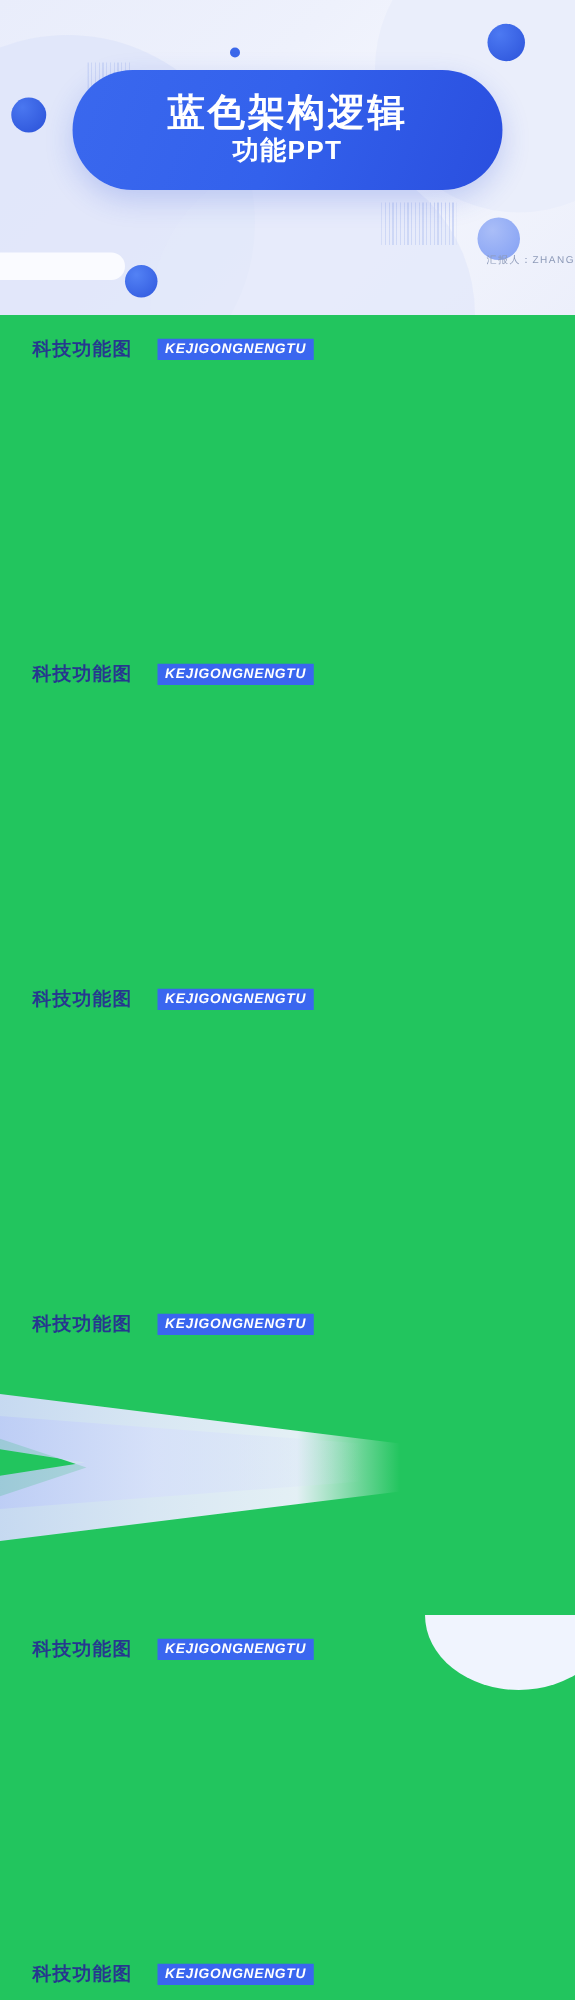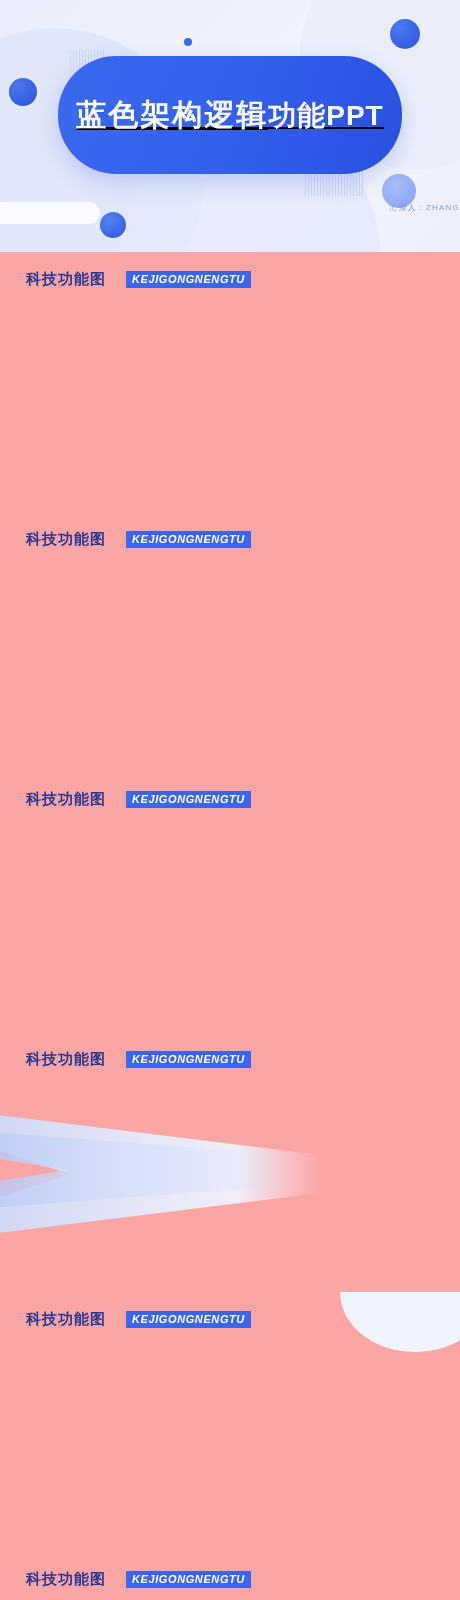--- a/index.html
+++ b/index.html
@@ -52,41 +52,41 @@
     position: absolute; left: 305px; top: 162px; width: 60px; height: 34px;
     background: repeating-linear-gradient(to right,#c9d4f5 0 1px,transparent 1px 3px);
     opacity: .85;
   }
   .hero-bar {
     position: absolute; left: 0px; bottom: 28px; width: 100px; height: 22px;
     background: #fafbff; border-radius: 0 11px 11px 0;
   }
   .hero-pill {
     position: absolute; left: 58px; top: 56px;
-    width: 344px; height: 118px; border-radius: 58px;
+    width: 344px; height: 96px; border-radius: 58px;
     background: linear-gradient(110deg,#3a68ee 0%,#3361ec 48%,#2a4fdf 100%);
     box-shadow: 0 8px 22px rgba(46,83,220,.22);
-    display: flex; flex-direction: row;
-    align-items: center; justify-content: center; text-decoration: underline;
+    display: flex; flex-direction: column;
+    align-items: center; justify-content: center;
   }
   .hero-title-1 {
     color: #ffffff; font-size: 30px; font-weight: 700; letter-spacing: 2px;
     line-height: 1.12;
   }
   .hero-title-2 {
-    color: #ffffff; font-size: 28px; font-weight: 700; letter-spacing: 1px;
+    color: #ffffff; font-size: 21px; font-weight: 700; letter-spacing: 1px;
     line-height: 1.18; margin-top: 2px;
   }
   .hero-presenter {
     position: absolute; left: 0; right: 0; top: 202px; text-align: right;
     color: #8d9ab8; font-size: 8px; letter-spacing: 1.2px;
   }
 
   
-  .slide { position: relative; width: 460px; height: 260px; background:#fca5a5; overflow:hidden; }
+  .slide { position: relative; width: 460px; height: 260px; background:#22c55e; overflow:hidden; }
   .slide-head { position: absolute; left: 26px; top: 18px; display: flex; align-items: center; }
   .slide-head .cn {
     color: #26378f; font-size: 15px; font-weight: 700; letter-spacing: 1px;
     font-family: "Liberation Serif", serif;
   }
   .slide-head .badge {
     margin-left: 20px; background: #3a66ef; color: #fff;
     font-size: 11px; font-weight: 700; letter-spacing: .6px;
     padding: 2px 6px 3px;
     font-style: italic;

